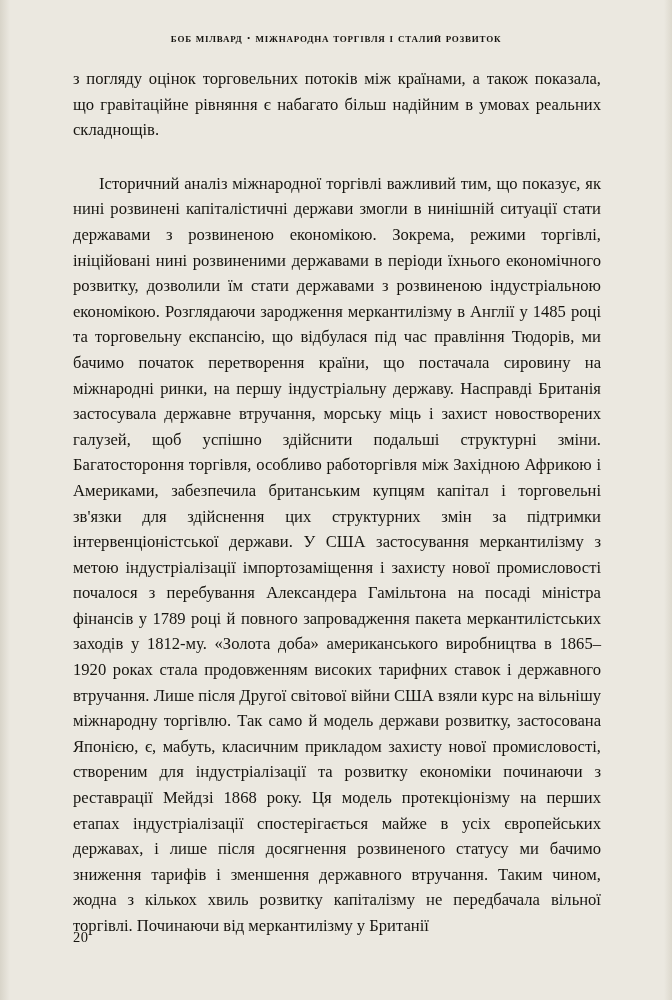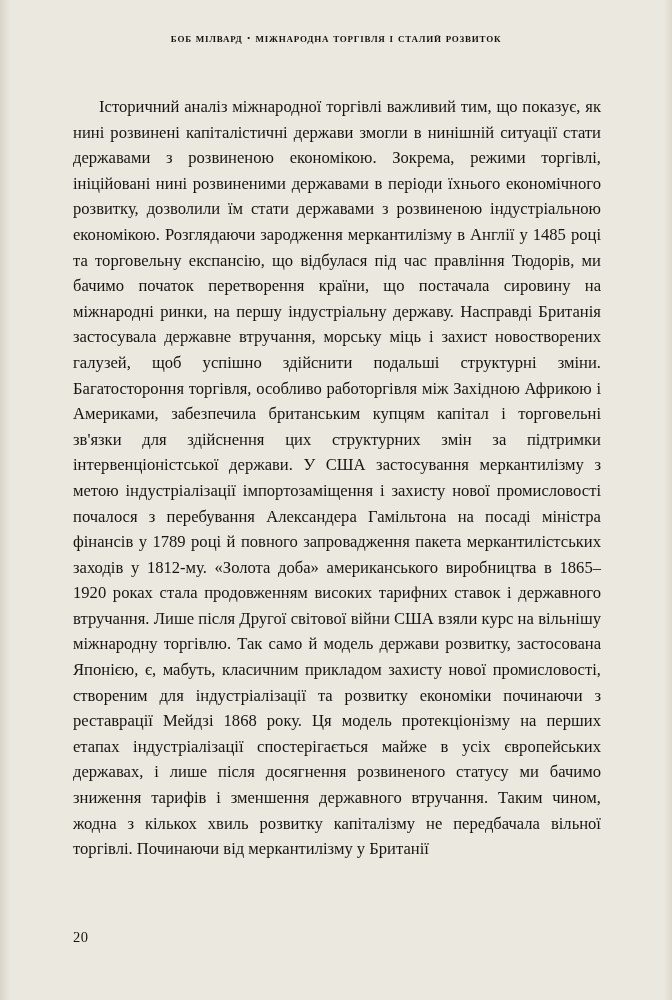--- a/index.html
+++ b/index.html
@@ -93,18 +93,19 @@
 <div class="page">
 
   <div class="page-edge-left"></div>
   <div class="page-edge-right"></div>
 
   <div class="running-head">
     <span class="author">Боб Мілвард</span><span class="sep">·</span><span class="title">Міжнародна торгівля і сталий розвиток</span>
   </div>
 
   <div class="body-text">
+    <p>з погляду оцінок торговельних потоків між країнами, а також показала, що гравітаційне рівняння є набагато більш надійним в умовах реальних складнощів.</p>
     <p class="indent">Історичний аналіз міжнародної торгівлі важливий тим, що показує, як нині розвинені капіталістичні держави змогли в нинішній ситуації стати державами з розвиненою економікою. Зокрема, режими торгівлі, ініційовані нині розвиненими державами в періоди їхнього економічного розвитку, дозволили їм стати державами з розвиненою індустріальною економікою. Розглядаючи зародження меркантилізму в Англії у 1485 році та торговельну експансію, що відбулася під час правління Тюдорів, ми бачимо початок перетворення країни, що постачала сировину на міжнародні ринки, на першу індустріальну державу. Насправді Британія застосувала державне втручання, морську міць і захист новостворених галузей, щоб успішно здійснити подальші структурні зміни. Багатостороння торгівля, особливо работоргівля між Західною Африкою і Америками, забезпечила британським купцям капітал і торговельні зв'язки для здійснення цих структурних змін за підтримки інтервенціоністської держави. У США застосування меркантилізму з метою індустріалізації імпортозаміщення і захисту нової промисловості почалося з перебування Александера Гамільтона на посаді міністра фінансів у 1789 році й повного запровадження пакета меркантилістських заходів у 1812-му. «Золота доба» американського виробництва в 1865–1920 роках стала продовженням високих тарифних ставок і державного втручання. Лише після Другої світової війни США взяли курс на вільнішу міжнародну торгівлю. Так само й модель держави розвитку, застосована Японією, є, мабуть, класичним прикладом захисту нової промисловості, створеним для індустріалізації та розвитку економіки починаючи з реставрації Мейдзі 1868 року. Ця модель протекціонізму на перших етапах індустріалізації спостерігається майже в усіх європейських державах, і лише після досягнення розвиненого статусу ми бачимо зниження тарифів і зменшення державного втручання. Таким чином, жодна з кількох хвиль розвитку капіталізму не передбачала вільної торгівлі. Починаючи від меркантилізму у Британії</p>
   </div>
 
   <div class="folio">20</div>
 
 </div>
 
 </body></html>

